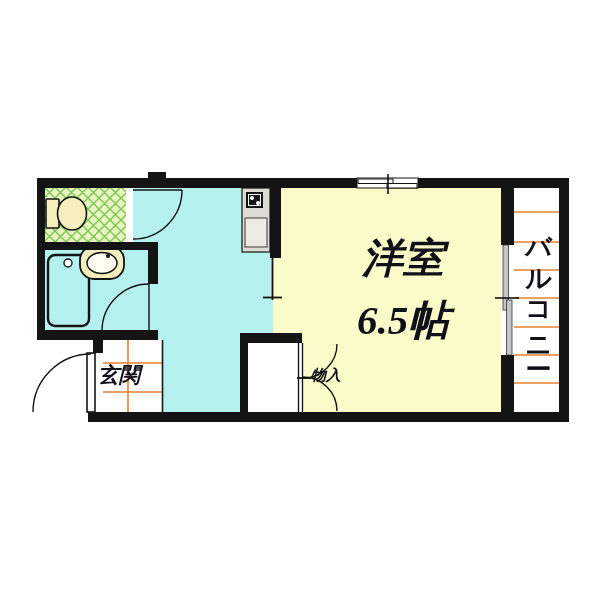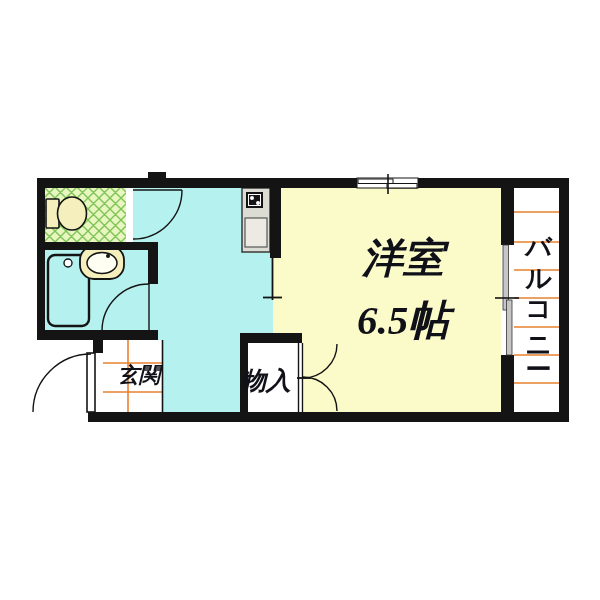--- a/index.html
+++ b/index.html
@@ -2,22 +2,22 @@
 <html><head>
 <meta charset="utf-8">
 <style>
   html,body{margin:0;padding:0;width:600px;height:600px;background:#ffffff;overflow:hidden;}
   #stage{position:relative;width:600px;height:576px;font-family:"Liberation Serif","DejaVu Serif",serif;}
   #plan-svg{position:absolute;left:0;top:0;}
   .lbl{position:absolute;color:#101018;line-height:1;white-space:nowrap;}
   .lbl-room{left:303px;top:238px;width:200px;text-align:center;font-size:41px;font-weight:bold;font-style:italic;}
   .lbl-size{left:296px;top:286px;width:214px;text-align:center;font-size:41px;font-weight:bold;font-style:italic;margin-top:14px;}
   .lbl-balcony{left:521px;top:217px;width:30px;font-size:26px;font-weight:bold;writing-mode:vertical-rl;letter-spacing:5px;text-align:left;}
-  .lbl-genkan{left:98px;top:365px;width:62px;text-align:right;font-size:21px;font-weight:bold;font-style:italic;}
-  .lbl-monoire{left:241px;top:368px;width:64px;text-align:left;font-size:25px;font-weight:bold;font-style:italic;}
+  .lbl-genkan{left:98px;top:365px;width:62px;text-align:left;font-size:21px;font-weight:bold;font-style:italic;}
+  .lbl-monoire{left:241px;top:368px;width:64px;text-align:right;font-size:15px;font-weight:bold;font-style:italic;padding-left:36px;}
 </style>
 </head>
 <body>
 
 <div id="stage">
 
 <svg id="plan-svg" width="600" height="600" viewBox="0 0 600 600">
   <defs>
     <pattern id="hatch" patternUnits="userSpaceOnUse" width="11" height="11">
       <path d="M0,11 L11,0 M-1,1 L1,-1 M10,12 L12,10 M0,0 L11,11 M10,-1 L12,1 M-1,10 L1,12" stroke="#7ec457" stroke-width="1.4" fill="none"></path>

